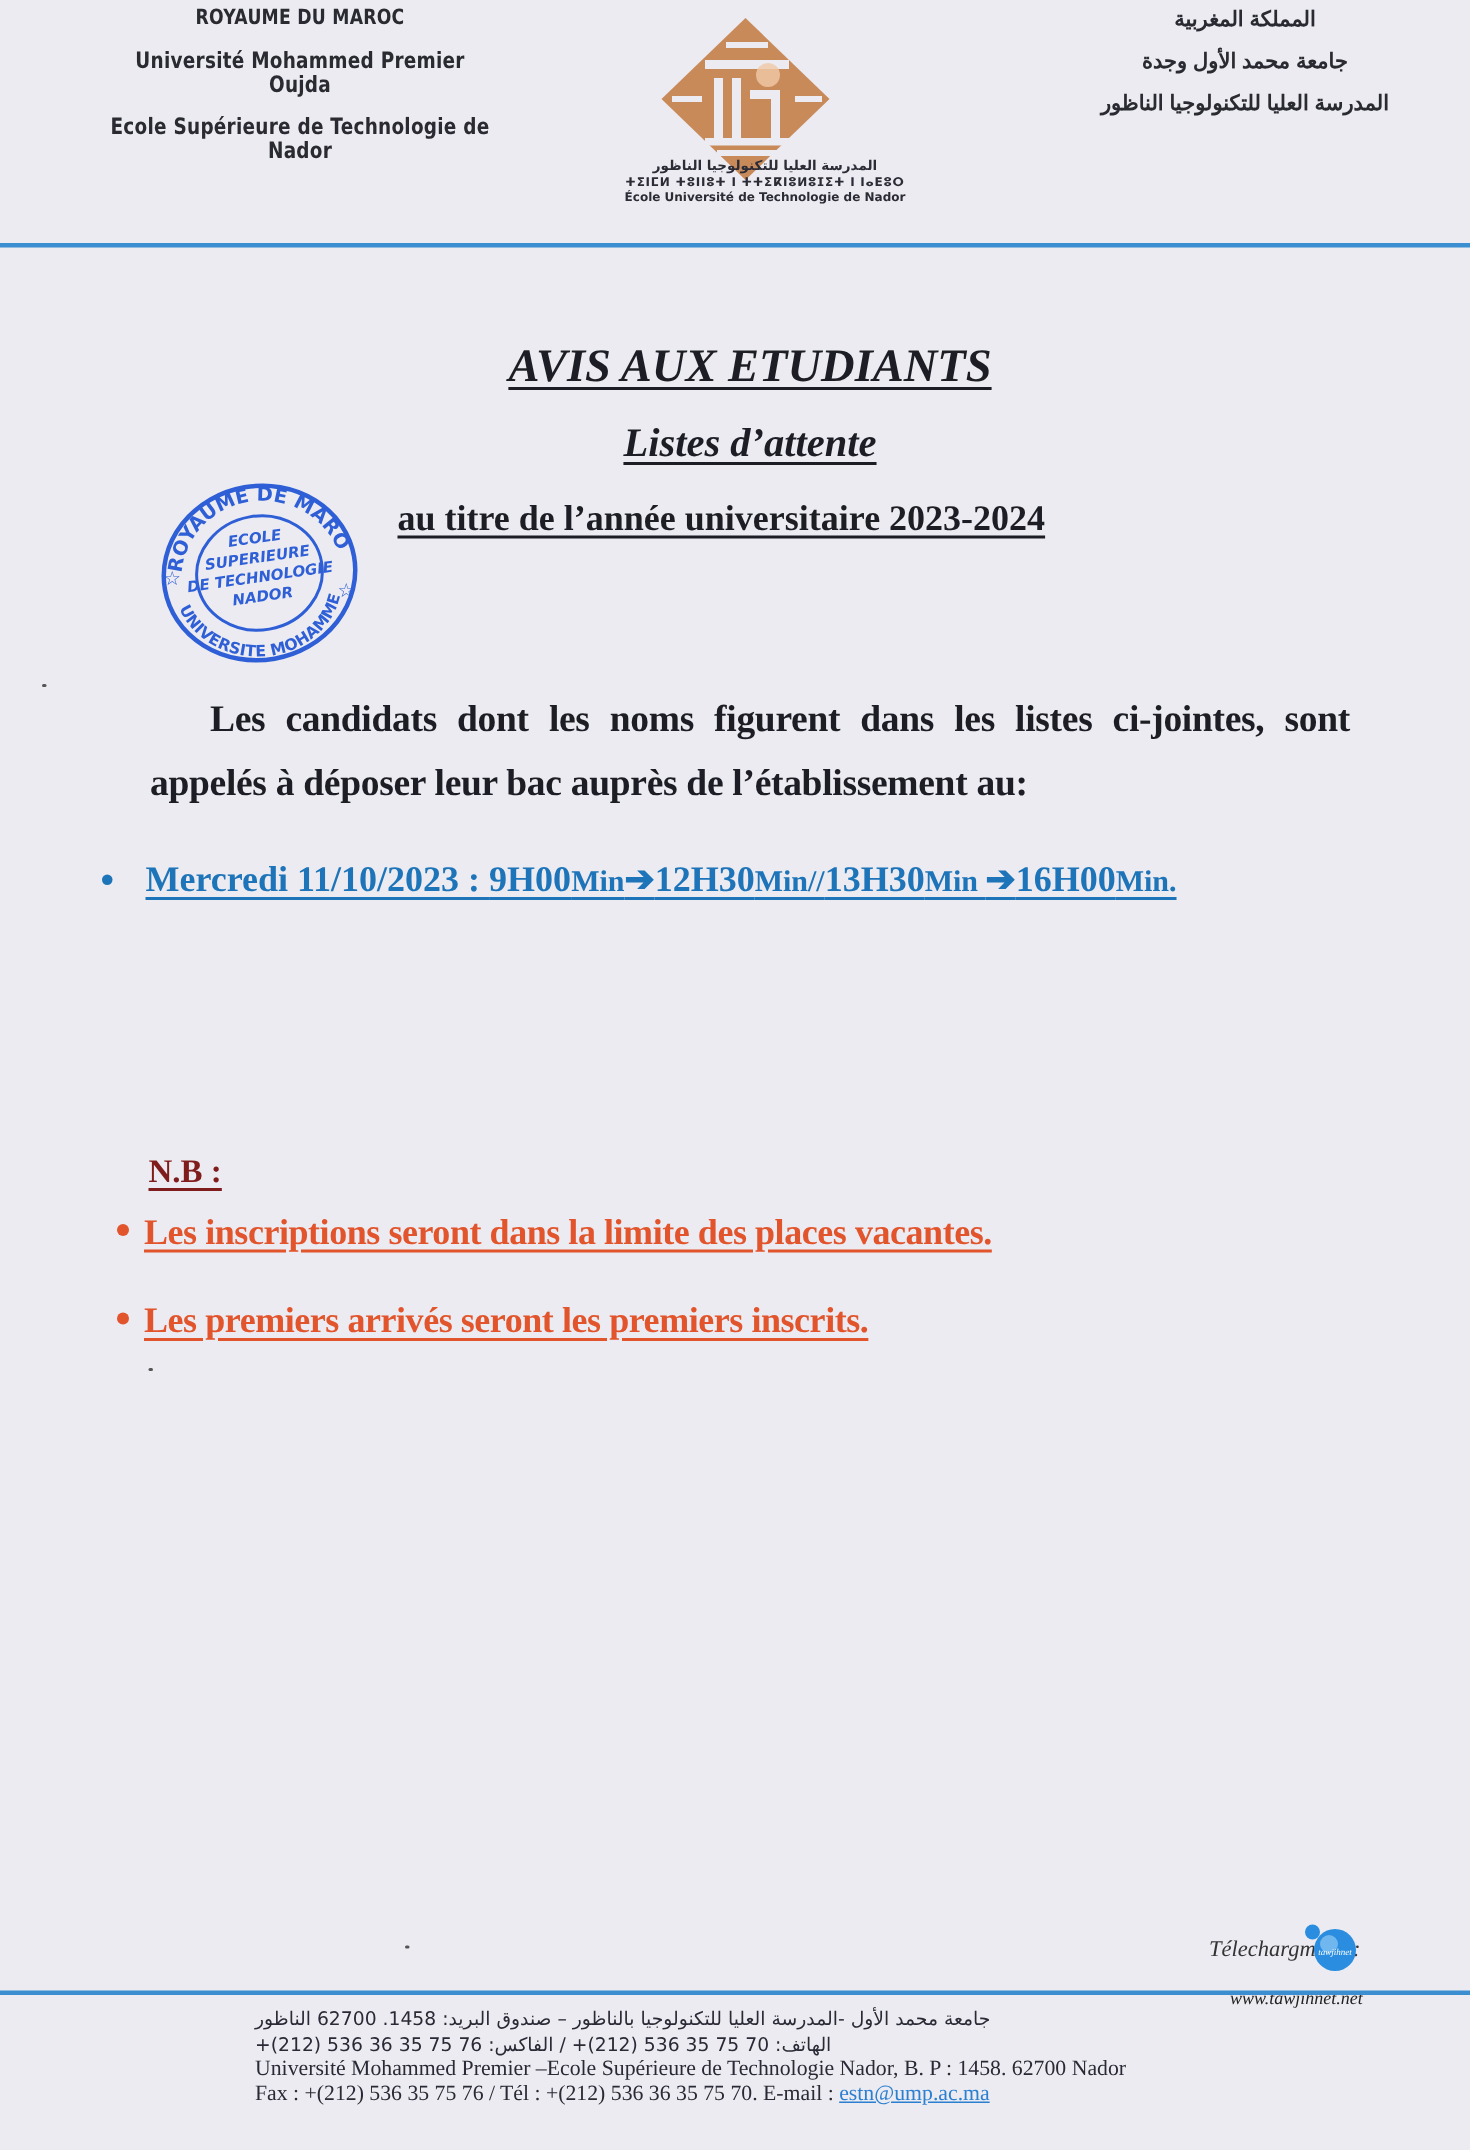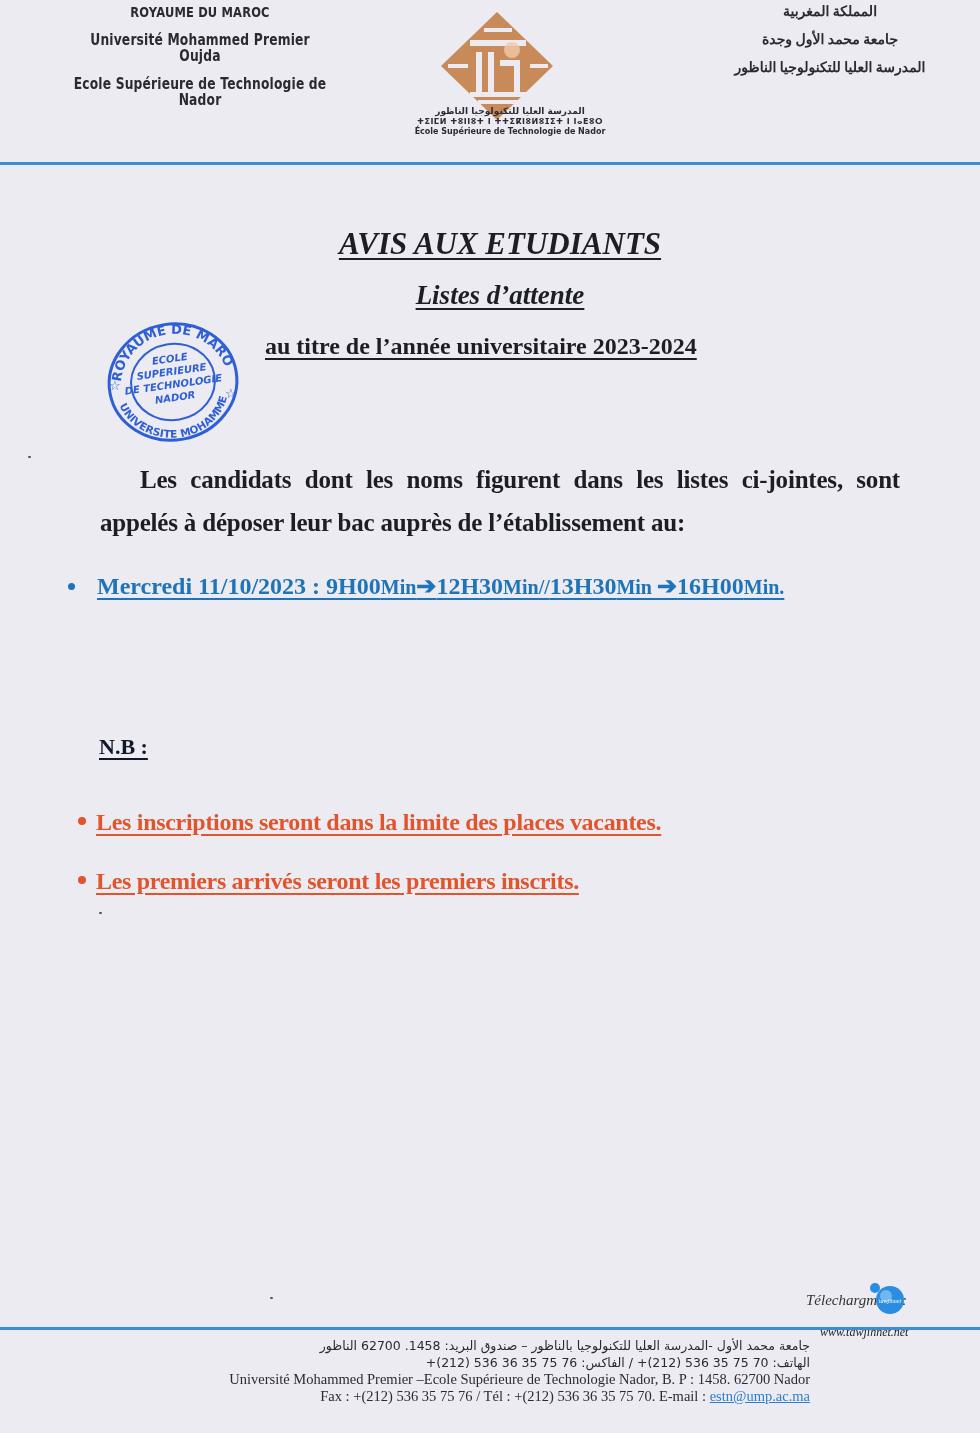--- a/index.html
+++ b/index.html
@@ -11,21 +11,21 @@
   }
   .abs { position:absolute; }
 
   
   .hdr-left { left:40px; top:4px; width:320px; text-align:center;
     font-family:"DejaVu Sans", sans-serif; font-weight:bold; color:#2a2a32;
     transform:scaleX(0.82); transform-origin:center top; }
   .hdr-left div { font-size:15px; line-height:16px; margin-bottom:12px; letter-spacing:0.2px; }
   .hdr-left .l1 { font-size:14px; }
   .hdr-right { left:680px; top:4px; width:300px; text-align:center; direction:rtl;
-    font-family:Liberation Serif, serif; font-weight:bold; color:#2a2a32; }
+    font-family:Liberation Sans, sans-serif; font-weight:bold; color:#2a2a32; }
   .hdr-right div { font-size:14px; line-height:16px; margin-bottom:12px; }
 
   .logo { left:440px; top:10px; width:115px; height:112px; }
   .logo-cap { left:400px; top:106px; width:220px; text-align:center; color:#2c2c36;
     font-family:"DejaVu Sans", sans-serif; font-weight:bold; }
   .logo-cap .ar { font-size:9px; line-height:11px; direction:rtl; }
   .logo-cap .tf { font-size:8px; line-height:10px; letter-spacing:0.5px; }
   .logo-cap .fr { font-size:8px; line-height:10px; }
 
   .rule { left:0; width:980px; height:3px; background:#3b8fd1; }
@@ -43,35 +43,35 @@
 
   .body-text { left:100px; top:458px; width:800px; font-size:25px; font-weight:bold;
     line-height:43px; color:#1d1d26; text-align:justify; letter-spacing:-0.2px; }
   .body-text .indent { display:inline-block; width:40px; }
 
   .date-line { left:68px; top:572px; font-size:24px; font-weight:bold; color:#1e74b8; white-space:nowrap; }
   .date-line .dot { display:inline-block; width:7px; height:7px; border-radius:50%; background:#1e74b8; margin-right:22px; vertical-align:middle; position:relative; top:-2px; }
   .date-line .u { text-decoration:underline; text-underline-offset:4px; text-decoration-thickness:2px; }
   .date-line .sm { font-size:20px; }
 
-  .nb { left:99px; top:734px; font-size:22px; font-weight:bold; color:#0f172a;
+  .nb { left:99px; top:768px; font-size:22px; font-weight:bold; color:#7f1d1d;
     text-decoration:underline; text-underline-offset:4px; text-decoration-thickness:2px; }
   .red-item { left:78px; font-size:24px; font-weight:bold; color:#e2552c; white-space:nowrap; letter-spacing:-0.3px; }
   .red-item .dot { display:inline-block; width:8px; height:8px; border-radius:50%; background:#e2552c; margin-right:10px; vertical-align:middle; position:relative; top:-3px; }
   .red-item .u { text-decoration:underline; text-underline-offset:4px; text-decoration-thickness:2px; }
 
   .specks { width:3px; height:2px; background:#555; border-radius:1px; }
 
   
   .wm-label { left:806px; top:1263px; font-size:15px; font-style:italic; color:#333;margin-top:29px; }
   .wm-logo { left:795px; top:1282px; width:180px; height:40px; }
   .wm-url { left:820px; top:1325px; font-size:12px; font-style:italic; color:#222; }
 
   
-  .footer { left:170px; top:1337px; width:640px; text-align:right; color:#2a2a36; }
+  .footer { left:170px; top:1337px; width:640px; text-align:left; color:#2a2a36; }
   .footer .ar { font-family:"DejaVu Sans", sans-serif; direction:rtl; font-size:12.5px; line-height:17px; }
   .footer .fr { font-family:"Liberation Serif", serif; font-size:14.5px; line-height:17px; }
   .footer a { color:#2b7fd0; text-decoration:underline; }
 </style>
 </head>
 <body>
 
 <div class="abs hdr-left">
   <div class="l1">ROYAUME DU MAROC</div>
   <div>Université Mohammed Premier Oujda</div>
@@ -98,21 +98,21 @@
     <rect x="38" y="90" width="40" height="4"></rect>
     <rect x="8" y="54" width="20" height="4"></rect>
     <rect x="90" y="54" width="18" height="4"></rect>
     <rect x="44" y="18" width="28" height="4"></rect>
   </g>
   <circle cx="72" cy="40" r="8" fill="#f0c9a8" opacity="0.8"></circle>
 </svg>
 <div class="abs logo-cap">
   <div class="ar">المدرسة العليا للتكنولوجيا الناظور</div>
   <div class="tf">ⵜⵉⵏⵎⵍ ⵜⵓⵏⵏⵓⵜ ⵏ ⵜⵜⵉⴽⵏⵓⵍⵓⵊⵉⵜ ⵏ ⵏⴰⴹⵓⵔ</div>
-  <div class="fr">École Supérieure de Technologie de Nador</div>
+  <div class="fr">École Université de Technologie de Nador</div>
 </div>
 
 <div class="abs rule" style="top:162px;"></div>
 
 <div class="abs title1">AVIS AUX ETUDIANTS</div>
 <div class="abs title2">Listes d’attente</div>
 <div class="abs title3">au titre de l’année universitaire 2023-2024</div>
 
 <svg class="abs stamp" viewBox="0 0 140 128">
   <defs>

